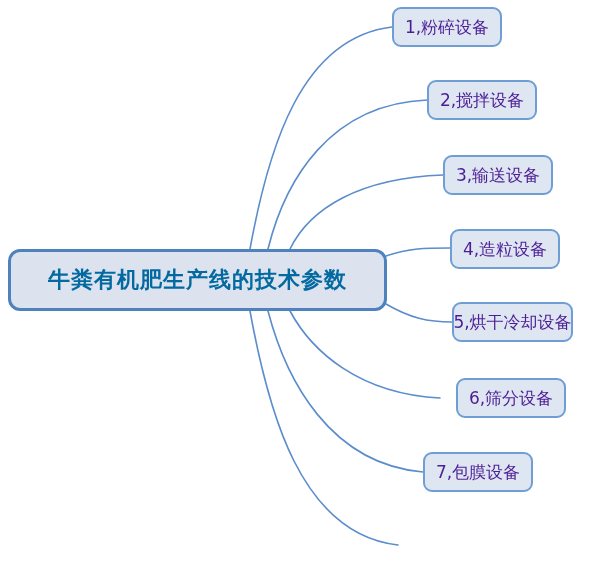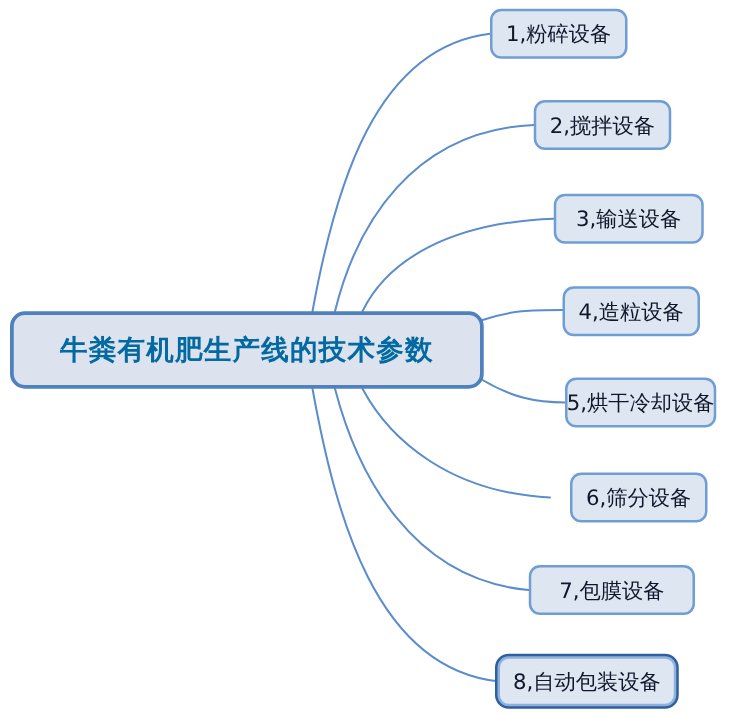--- a/index.html
+++ b/index.html
@@ -32,21 +32,21 @@
   }
   .node {
     position: absolute;
     box-sizing: border-box;
     display: flex;
     align-items: center;
     justify-content: center;
     border-radius: 9px;
     background: #dde5f1;
     border: 2px solid #4f81bd;
-    color: #0f172a;
+    color: #4c1d95;
     white-space: nowrap;
     letter-spacing: 0px;
   }
   .node-central {
     left: 8px;
     top: 249px;
     width: 379px;
     height: 62px;
     border-radius: 12px;
     border: 3px solid #4f81bd;
@@ -62,25 +62,25 @@
     background: #dee6f2;
     border: 2px solid #6f9ed4;
   }
   .node-selected {
     border: 2px solid #8fb2dd;
     box-shadow: 0 0 0 2px #2e5f9e;
     border-radius: 9px;
   }
   .n1 { left: 392px; top: 7px;   width: 110px; }
   .n2 { left: 427px; top: 80px;  width: 110px; justify-content: center; }
-  .n3 { left: 443px; top: 155px; width: 120px; }
+  .n3 { left: 443px; top: 155px; width: 110px; }
   .n4 { left: 450px; top: 229px; width: 110px; }
   .n5 { left: 452px; top: 302px; width: 121px; }
   .n6 { left: 440px; top: 378px; width: 110px; margin-left: 16px; }
-  .n7 { left: 423px; top: 452px; width: 133px; }
+  .n7 { left: 423px; top: 452px; width: 110px; }
   .n8 { left: 398px; top: 525px; width: 143px; height: 40px; }
 </style>
 </head>
 <body>
 
 <div id="mindmap">
 
   <svg id="connector-layer" viewBox="0 0 600 572" xmlns="http://www.w3.org/2000/svg">
     <g fill="none" stroke="#5b8ccc" stroke-width="1.6" stroke-linecap="round">
       <path d="M 250 249 C 268 150 300 38 392 27"></path>
@@ -119,17 +119,14 @@
   </div>
 
   <div class="node node-branch n6">
     <span>6,筛分设备</span>
   </div>
 
   <div class="node node-branch n7">
     <span>7,包膜设备</span>
   </div>
 
-  <div class="node node-branch n8 node-selected">
-    <span>8,自动包装设备</span>
-  </div>
 
 </div>
 
 </body></html>

